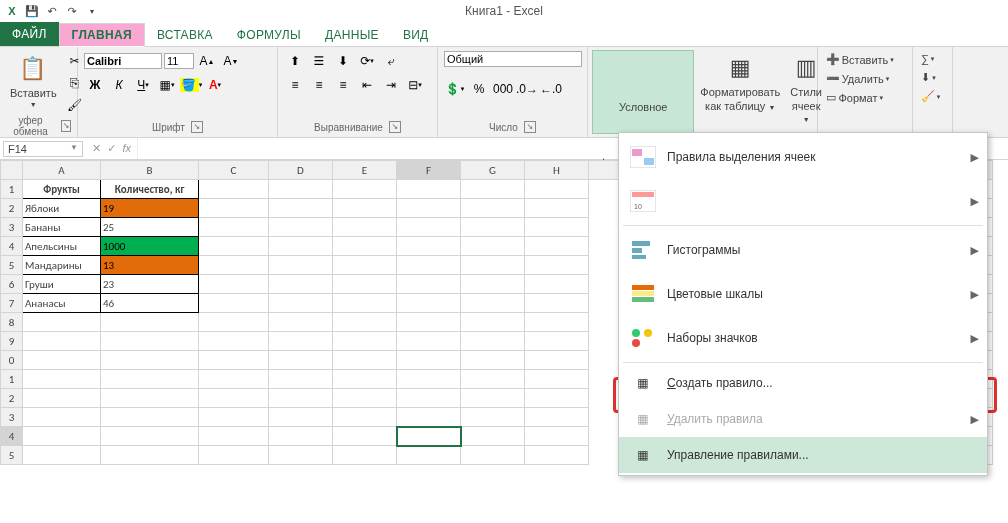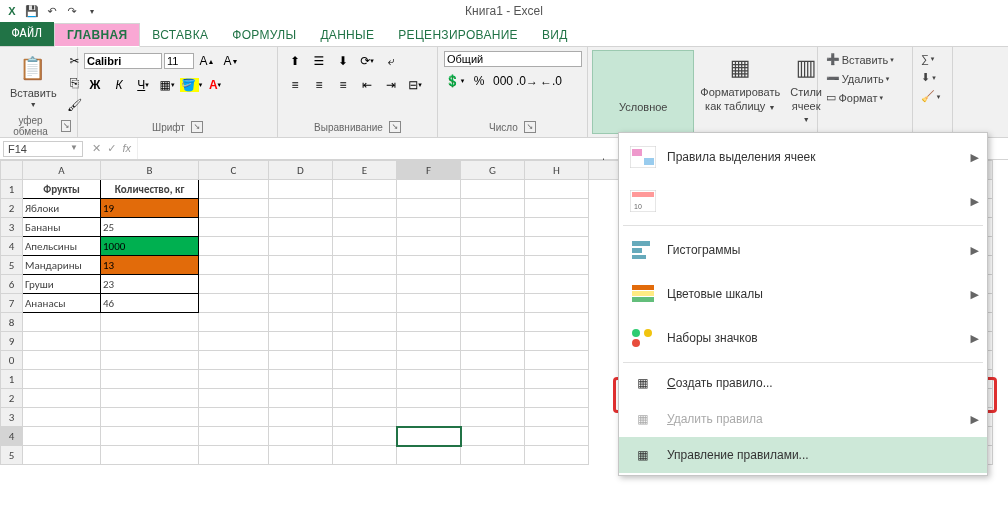--- a/index.html
+++ b/index.html
@@ -7,21 +7,21 @@
   
   
   .titlebar { height: 22px; background: #fff; display: flex; align-items: center; position: relative; }
   .qat { display: flex; gap: 4px; padding-left: 4px; align-items: center; }
   .qat-icon { width: 16px; height: 16px; display: inline-flex; align-items: center; justify-content: center; font-size: 11px; }
   .title { position: absolute; left: 50%; transform: translateX(-50%); font-size: 12px; color: #555; }
 
   
   .ribbon-tabs { height: 24px; display: flex; align-items: flex-end; border-bottom: 0; background: #fff; }
   .tab { padding: 4px 12px 4px; font-size: 12px; color: #217346; cursor: pointer; text-transform: uppercase; letter-spacing: 0.3px;}
-  .tab.file { background: #217346; color: #fff; padding: 5px 12px; font-family: Liberation Mono, monospace; }
+  .tab.file { background: #217346; color: #fff; padding: 5px 12px; }
   .tab.active { background: #f9a8d4; border: 1px solid #d4d4d4; border-bottom: 1px solid #fff; color: #217346; position: relative; top: 1px; font-weight: bold; }
 
   
   .ribbon { height: 92px; background: #f1f1f1; border-top: 1px solid #d4d4d4; border-bottom: 1px solid #d4d4d4; display: flex; }
   .group { border-right: 1px solid #d4d4d4; padding: 4px 6px 2px; display: flex; flex-direction: column; justify-content: space-between; }
   .group-body { flex: 1; display: flex; gap: 4px; align-items: flex-start; }
   .group-label { text-align: center; font-size: 10px; color: #666; padding-bottom: 2px; display: flex; justify-content: center; gap: 6px; align-items: center;}
   .dlg-launcher { width: 12px; height: 12px; border: 1px solid #888; font-size: 8px; line-height: 9px; text-align: center;}
   .btn { background: transparent; border: none; padding: 2px; cursor: pointer; color: #444; font-size: 11px; display: inline-flex; align-items: center; gap: 2px;}
   .btn.big { flex-direction: column; width: auto; padding: 2px 4px; align-items: center; font-size: 11px; line-height: 1.1;}
@@ -85,21 +85,20 @@
   </div>
   <div class="title">Книга1 - Excel</div>
 </div>
 
 <div class="ribbon-tabs">
   <div class="tab file">ФАЙЛ</div>
   <div class="tab active">ГЛАВНАЯ</div>
   <div class="tab">ВСТАВКА</div>
   <div class="tab">ФОРМУЛЫ</div>
   <div class="tab">ДАННЫЕ</div>
-  <div class="tab">РЕЦЕНЗИРОВАНИЕ</div>
   <div class="tab">ВИД</div>
 </div>
 
 <div class="ribbon">
 
   <div class="group" style="width:78px;">
     <div class="group-body">
       <button class="btn big">
         <span class="ico">📋</span>
         <span>Вставить</span>
@@ -173,21 +172,21 @@
         <button class="mini-btn">⊟<span style="font-size:7px;">▾</span></button>
       </div>
     </div>
     <div class="group-label">
         <span>Выравнивание</span>
         <span class="dlg-launcher">↘</span>
       </div>
   </div>
 
   <div class="group" style="width:150px;">
-    <div class="group-body" style="flex-direction:column;gap:4px;">
+    <div class="group-body" style="flex-direction:column;gap:12px;">
       <div class="row">
           <input class="combo" style="width: 138px;" value="Общий">
         </div>
       <div class="row">
         <button class="mini-btn">💲<span style="font-size:7px;">▾</span></button>
         <button class="mini-btn">%</button>
         <button class="mini-btn">000</button>
         <button class="mini-btn">.0→</button>
         <button class="mini-btn">←.0</button>
       </div>

